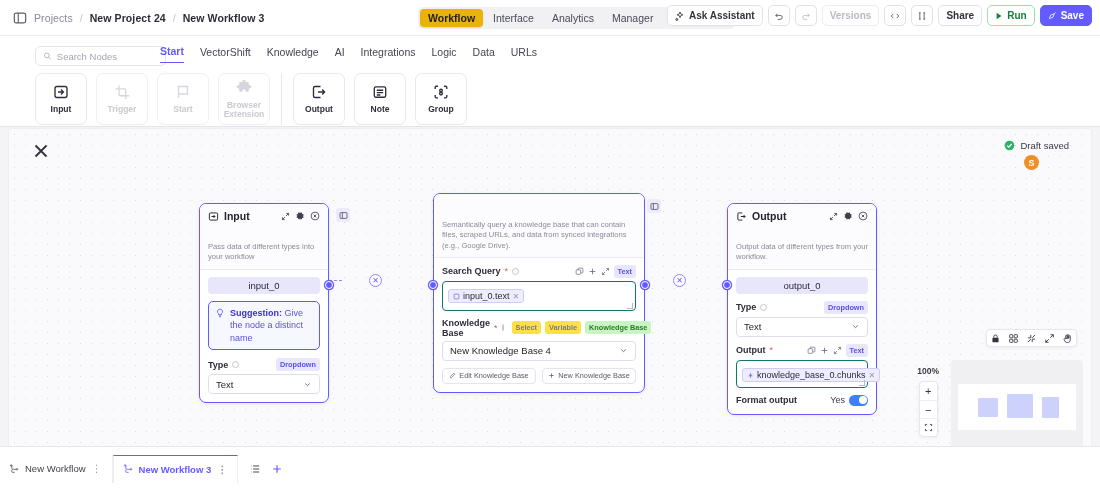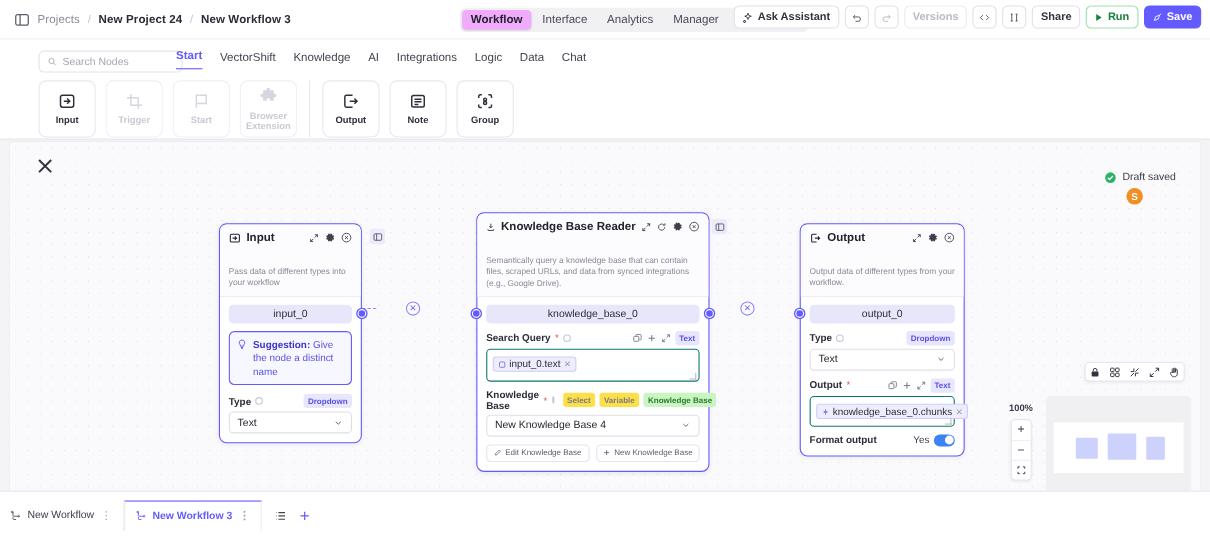--- a/index.html
+++ b/index.html
@@ -23,21 +23,21 @@
   .crumb { font-size:10.5px; color:#8b8b99; letter-spacing:.1px; }
   .crumb.dark { color:#2b2b38; font-weight:700; }
   .crumb-sep { font-size:10.5px; color:#c5c5d0; }
 
   .tb-center {
     position:absolute; left:418px; top:7px;
     display:flex; align-items:center; gap:2px;
     background:#f1f1f4; border-radius:5px; padding:2px;
   }
   .seg { font-size:10.5px; color:#4a4a5a; padding:3px 8px; border-radius:4px; cursor:pointer; white-space:nowrap;}
-  .seg.active { background:#f0abfc; color:#1f1f2b; font-weight:700; box-shadow:0 1px 2px rgba(0,0,0,.09); }
+  .seg.active { background:#eab308; color:#1f1f2b; font-weight:700; box-shadow:0 1px 2px rgba(0,0,0,.09); }
 
   .tb-right {
     position:absolute; right:8px; top:5px;
     display:flex; align-items:center; gap:5px;
   }
   .btn {
     height:21px; border:1px solid #e1e1e8; background:#fff; border-radius:5px;
     font-size:10px; color:#33333f; display:flex; align-items:center; gap:4px;
     padding:0 7px; cursor:pointer; white-space:nowrap; font-weight:600;
   }
@@ -86,21 +86,21 @@
     background:#fafafc; border:1px solid #ededf2; border-radius:3px;
     background-image: radial-gradient(#d9d9e2 0.7px, transparent 0.7px);
     background-size: 11px 11px;
     overflow:hidden;
   }
   .canvas-x {
     position:absolute; left:22px; top:12px; width:20px; height:20px;
     color:#32323f; cursor:pointer;
   }
   .saved-wrap { position:absolute; right:22px; top:11px; display:flex; flex-direction:column; align-items:flex-end; gap:4px; }
-  .saved-row { display:flex; align-items:flex-start; gap:5px;margin-top:16px; }
+  .saved-row { display:flex; align-items:flex-start; gap:5px; }
   .saved-txt { font-size:9.5px; color:#3a3a47; }
   .avatar {
     width:15px; height:15px; border-radius:50%; background:#ef8f24; color:#fff;
     font-size:9px; font-weight:700; display:flex; align-items:center; justify-content:center;
     margin-right:30px;
   }
 
   
   .node {
     position:absolute; background:#fff; border:1.3px solid #635bff; border-radius:7px;
@@ -315,21 +315,21 @@
     </div>
 
     <div class="cat-tabs">
       <div class="cat active">Start</div>
       <div class="cat">VectorShift</div>
       <div class="cat">Knowledge</div>
       <div class="cat">AI</div>
       <div class="cat">Integrations</div>
       <div class="cat">Logic</div>
       <div class="cat">Data</div>
-      <div class="cat">Chat</div>
+      <div class="cat">URLs</div>
     </div>
 
     <div class="tiles">
       <div class="tile">
         <svg width="16" height="16" viewBox="0 0 16 16" fill="none" stroke="currentColor" stroke-width="1.35">
           <rect x="2" y="2.5" width="12" height="11" rx="2"></rect>
             <path d="M5 8h5M8 5.6L10.4 8 8 10.4"></path>
         </svg>
         <div class="tlabel">Input</div>
       </div>
@@ -450,47 +450,23 @@
     </div>
     <div class="side-toggle" style="left:327px; top:79px;">
       <svg width="9" height="9" viewBox="0 0 16 16" fill="none" stroke="currentColor" stroke-width="1.4">
         <rect x="1.8" y="2.8" width="12.4" height="10.4" rx="1.6"></rect>
           <line x1="6" y1="2.8" x2="6" y2="13.2"></line>
       </svg>
     </div>
 
     <div class="node" style="left:424px; top:64px; width:212px;">
       <div class="node-head">
-        <div class="nh-row">
-          <svg width="11" height="11" viewBox="0 0 16 16" fill="none" stroke="#23232f" stroke-width="1.4">
-            <path d="M8 2v7M5.2 6.4L8 9.2l2.8-2.8M3 11.5v1.2a1 1 0 001 1h8a1 1 0 001-1v-1.2"></path>
-          </svg>
-          <div class="nh-title">Knowledge Base Reader</div>
-          <div class="nh-icons">
-            <svg width="9" height="9" viewBox="0 0 16 16" fill="none" stroke="currentColor" stroke-width="1.5">
-              <path d="M9.5 2.5h4v4M6.5 13.5h-4v-4M13.5 2.5L9 7M2.5 13.5L7 9"></path>
-            </svg>
-            <svg width="9" height="9" viewBox="0 0 16 16" fill="none" stroke="currentColor" stroke-width="1.4">
-              <path d="M13 8a5 5 0 11-1.6-3.7"></path>
-                <path d="M13.4 1.8v3.1h-3.1"></path>
-            </svg>
-            <svg width="10" height="10" viewBox="0 0 16 16" fill="currentColor">
-              <path d="M8 5.2A2.8 2.8 0 108 10.8 2.8 2.8 0 008 5.2zm0 4.2a1.4 1.4 0 110-2.8 1.4 1.4 0 010 2.8z"></path>
-              <path d="M14 9.1l-1.2-.5a4.9 4.9 0 000-1.2l1.2-.5-.9-2.2-1.2.5a4.9 4.9 0 00-.9-.9l.5-1.2L9.3 2l-.5 1.2a4.9 4.9 0 00-1.2 0L7.1 2l-2.2.9.5 1.2a4.9 4.9 0 00-.9.9L3.3 4.5 2.4 6.7l1.2.5a4.9 4.9 0 000 1.2L2.4 9l.9 2.2 1.2-.5c.27.35.57.66.9.9l-.5 1.2 2.2.9.5-1.2a4.9 4.9 0 001.2 0l.5 1.2 2.2-.9-.5-1.2c.33-.26.64-.56.9-.9l1.2.5z"></path>
-            </svg>
-            <svg width="10" height="10" viewBox="0 0 16 16" fill="none" stroke="currentColor" stroke-width="1.3">
-              <circle cx="8" cy="8" r="6.3"></circle>
-                <path d="M5.9 5.9l4.2 4.2M10.1 5.9l-4.2 4.2"></path>
-            </svg>
-          </div>
-        </div>
         <div class="nh-desc">Semantically query a knowledge base that can contain files, scraped URLs, and data from synced integrations (e.g., Google Drive).</div>
       </div>
       <div class="node-body">
-        <div class="pill">knowledge_base_0</div>
 
         <div class="fieldrow">
           <span class="flabel">Search Query</span>
           <span class="req">*</span>
           <span class="info-dot"></span>
           <span class="spacer"></span>
           <span class="mini-icons">
             <svg width="9" height="9" viewBox="0 0 16 16" fill="none" stroke="currentColor" stroke-width="1.3">
               <rect x="2" y="5" width="8" height="8" rx="1.3"></rect>
                 <path d="M5.5 5V3.2A1.2 1.2 0 016.7 2h6.1A1.2 1.2 0 0114 3.2v6.1a1.2 1.2 0 01-1.2 1.2H11"></path>

